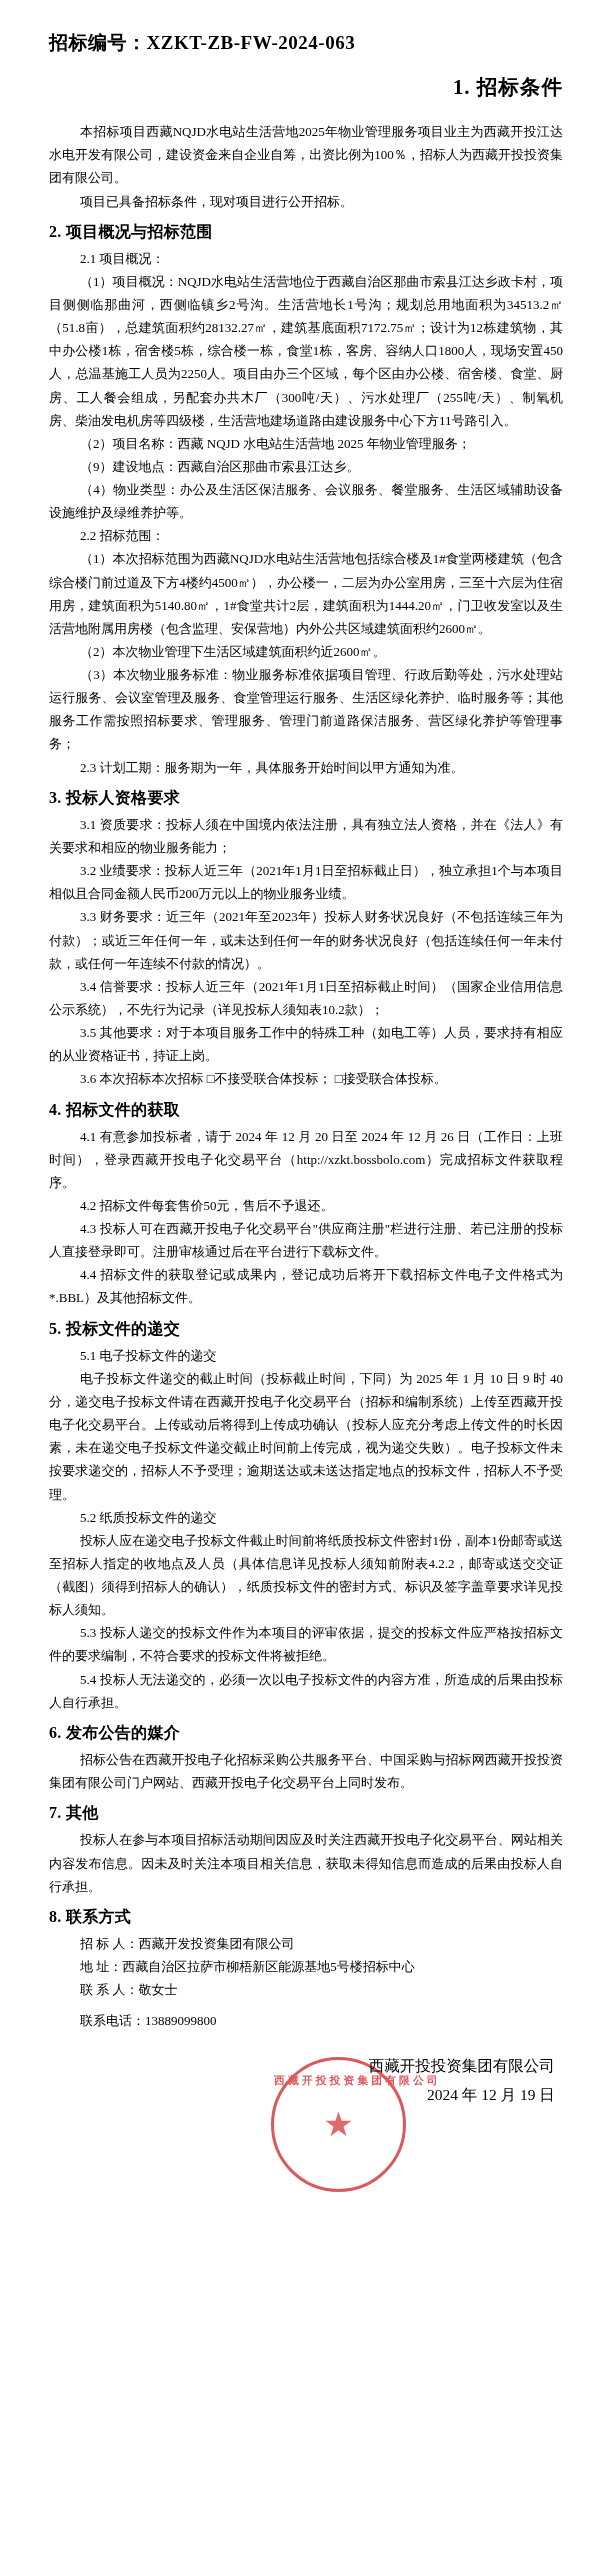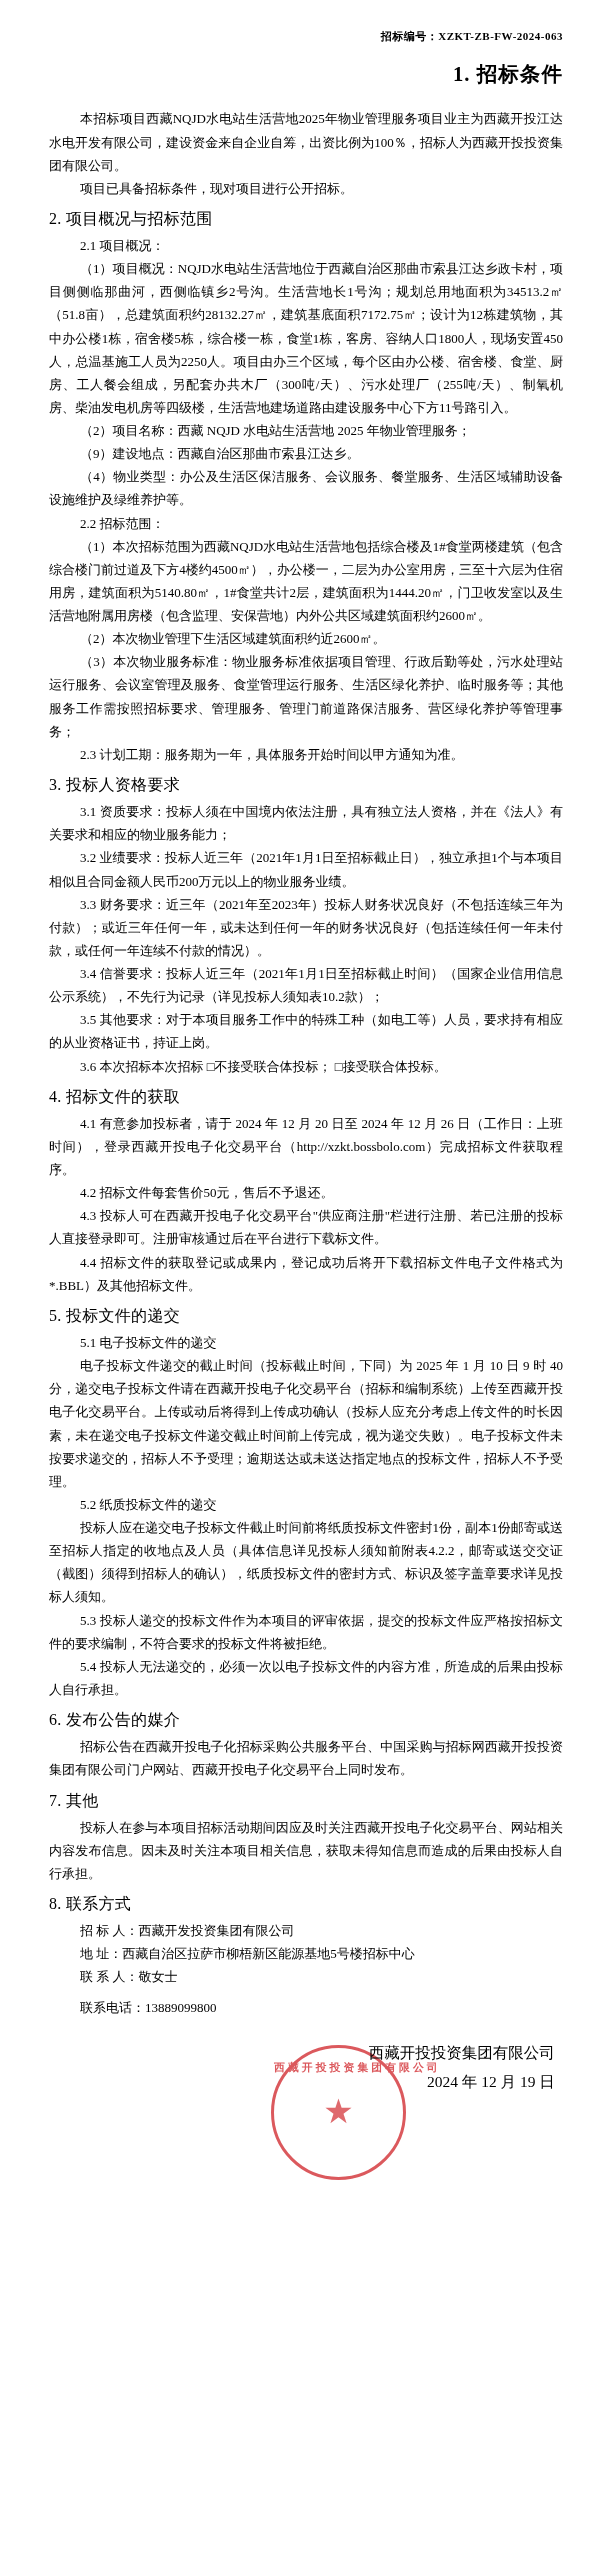--- a/index.html
+++ b/index.html
@@ -13,38 +13,38 @@
   }
   .page {
     position: relative;
     width: 612px;
     min-height: 3893px;
     background: #ffffff;
     box-sizing: border-box;
     padding: 28px 49px 20.6px 49px;
   }
   .bid-no {
-    text-align: right;
-    font-size: 11px;
+    text-align: left;
+    font-size: 19px;
     font-weight: bold;
     letter-spacing: 0.5px;
     margin: 0 0 13.4px 0;
     line-height: 1.6;
   }
   h1.doc-title {
     text-align: right;
     font-size: 20.6px;
     font-weight: bold;
     letter-spacing: 1px;
     margin: 0 0 17.5px 0;
     line-height: 1.5;
   }
   .sec-head {
     font-size: 16px;
-    font-weight: normal;
+    font-weight: bold;
     line-height: 1.75;
     margin: 5.2px 0 1px 0;
     letter-spacing: 0.3px;
   }
   .para {
     font-size: 13px;
     line-height: 1.78;
     text-align: justify;
     text-justify: inter-ideograph;
     margin: 0;

